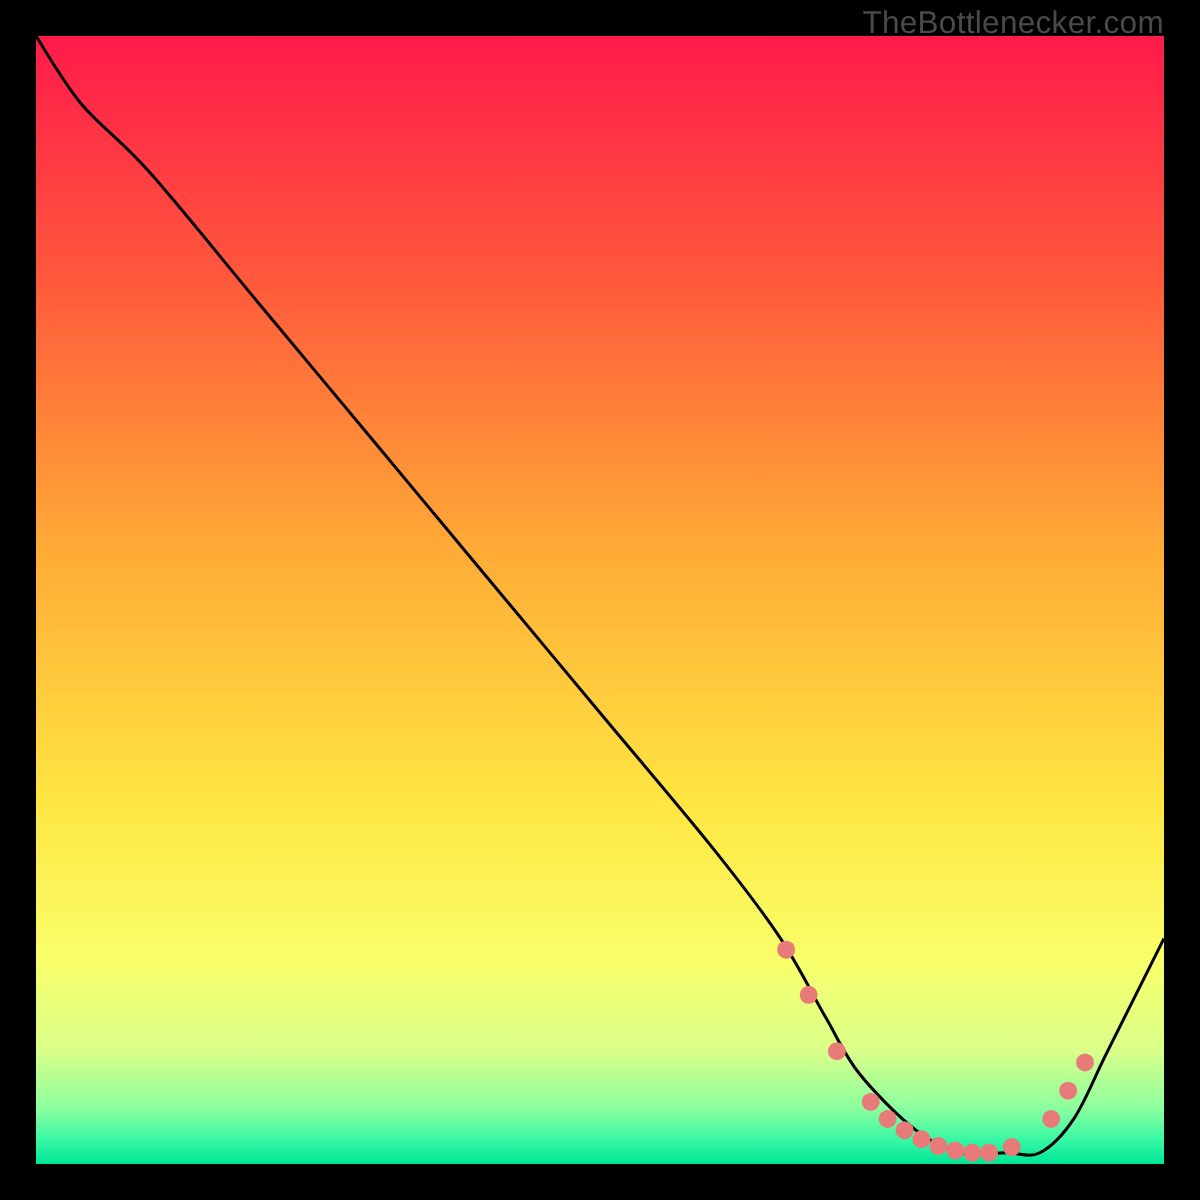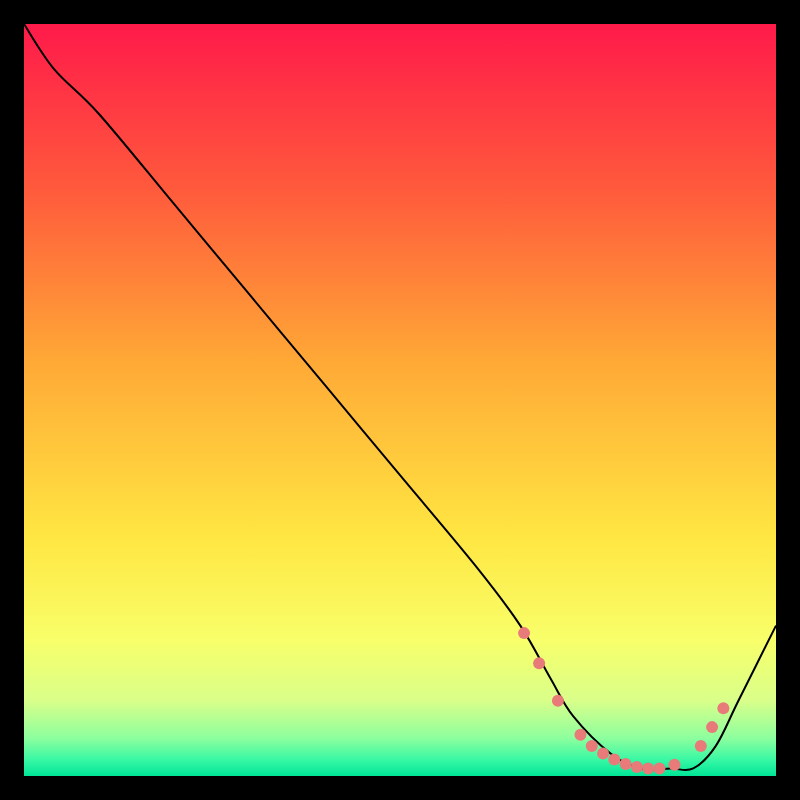--- a/index.html
+++ b/index.html
@@ -34,20 +34,21 @@
     letter-spacing: 0.2px;
   }
   svg {
     display: block;
   }
 </style>
 </head>
 <body>
 
 <div class="container">
+  <div class="watermark">TheBottlenecker.com</div>
   <div class="plot-area">
     <svg id="chart-svg" width="752" height="752" viewBox="0 0 752 752" preserveAspectRatio="none">
       <defs>
         <linearGradient id="bg-grad" x1="0" y1="0" x2="0" y2="1">
             <stop offset="0%" stop-color="#ff1a4a"></stop>
             <stop offset="22%" stop-color="#ff5a3c"></stop>
             <stop offset="45%" stop-color="#ffa936"></stop>
             <stop offset="68%" stop-color="#ffe642"></stop>
             <stop offset="82%" stop-color="#f8ff6a"></stop>
             <stop offset="90%" stop-color="#d9ff8a"></stop>

